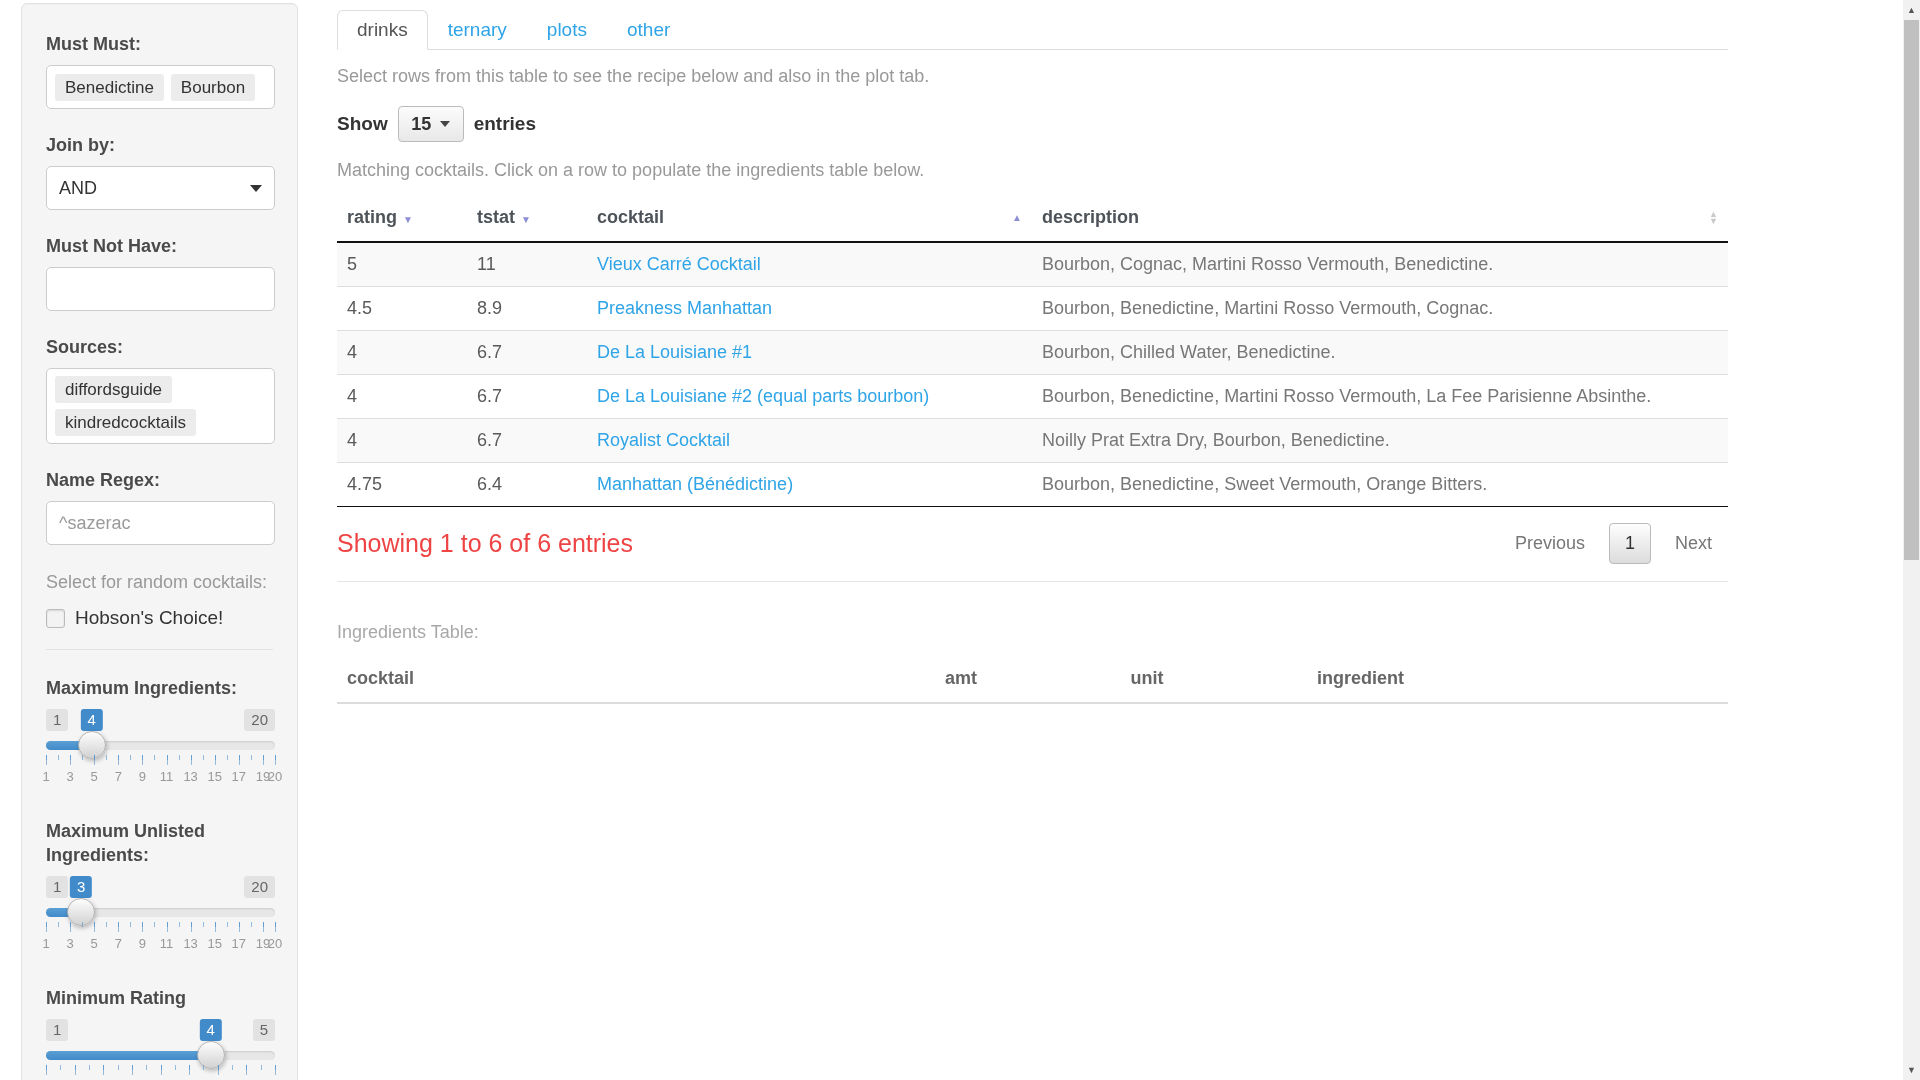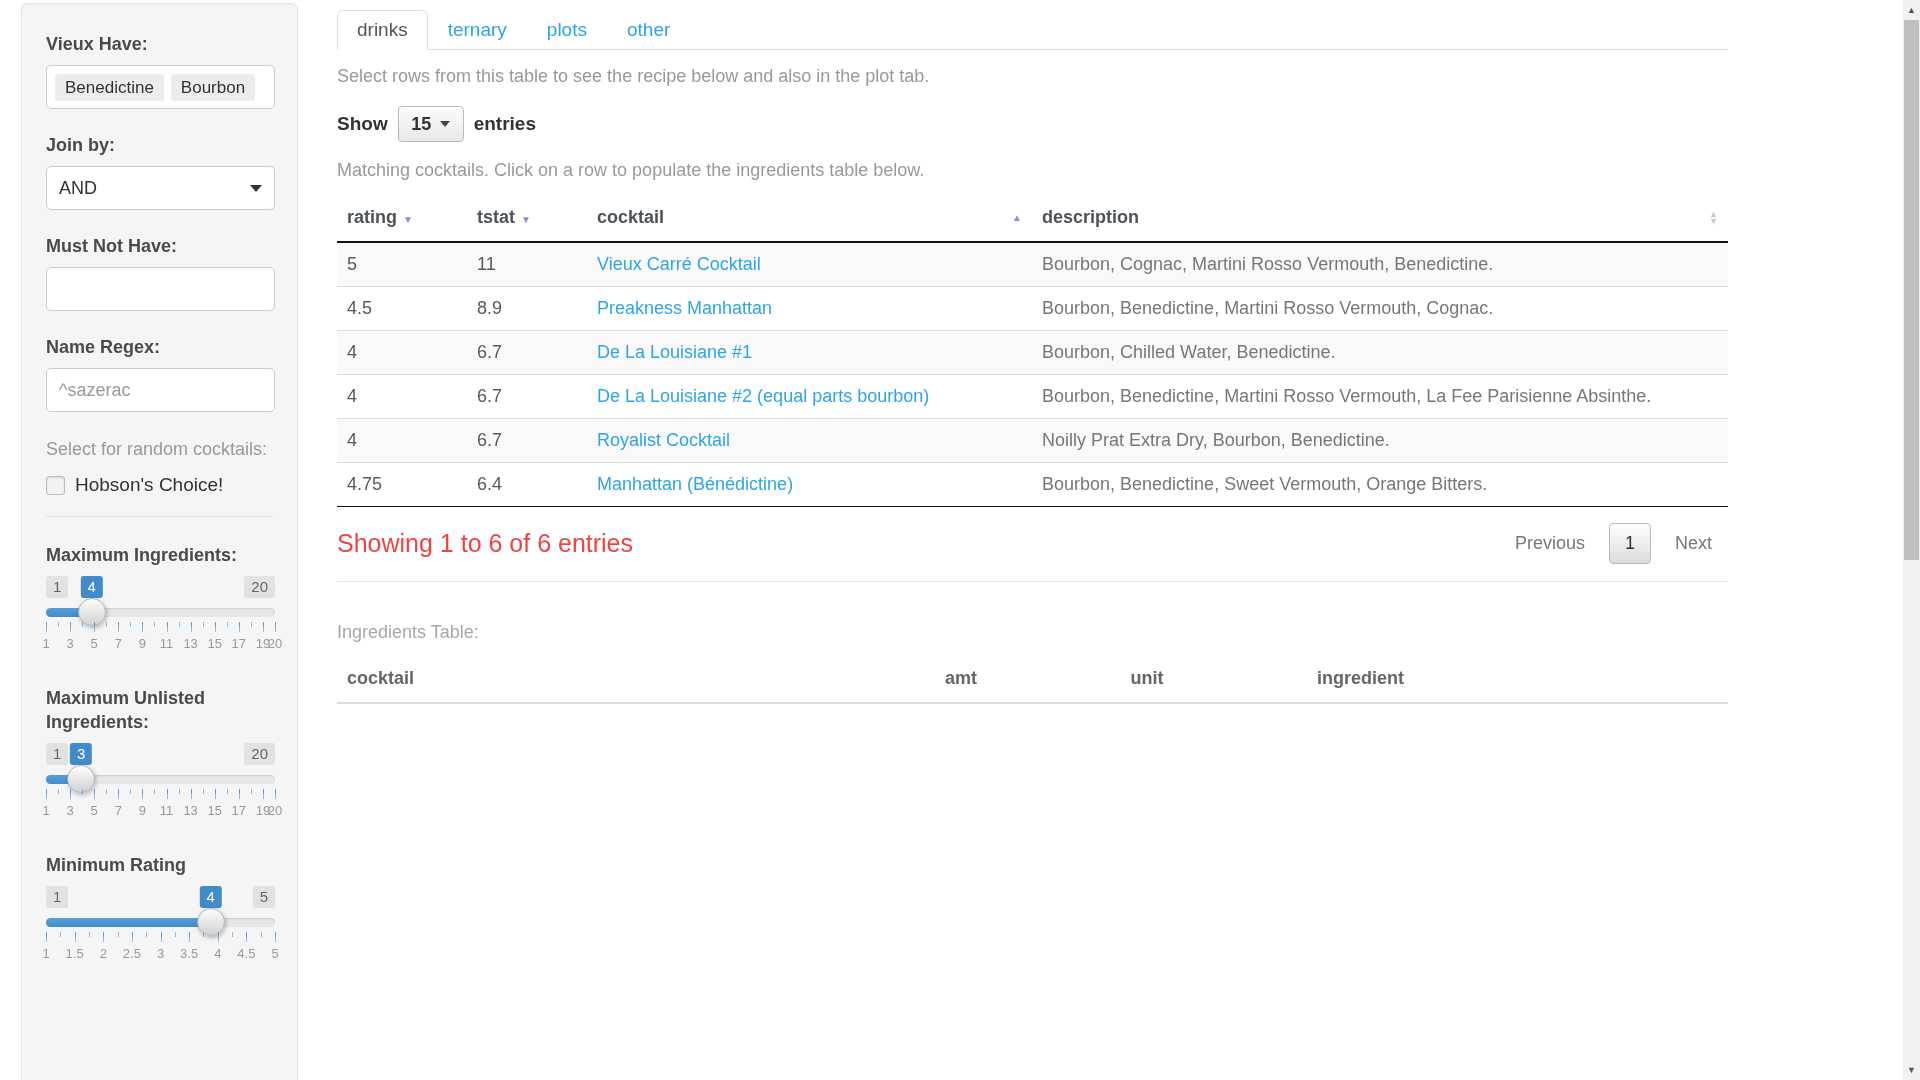--- a/index.html
+++ b/index.html
@@ -123,40 +123,47 @@
   .sb-arrow.up{top:2px;}
   .sb-arrow.down{bottom:2px;}
   .sb-thumb{position:absolute;left:1px;top:20px;width:15px;height:540px;background:#c0c0c0;}
 </style>
 </head>
 <body>
 
 <div class="sidebar">
 
   <div class="grp">
-    <div class="lbl">Vieux Have:</div>
+    <div class="lbl">Must Must:</div>
     <div class="box" id="must-have-box">
         <span class="chip-item">Benedictine</span>
         <span class="chip-item">Bourbon</span>
       </div>
   </div>
 
   <div class="grp">
     <div class="lbl">Join by:</div>
     <div class="box selectbox">
       <span class="selval">AND</span>
       <span class="caret-down"></span>
     </div>
   </div>
 
   <div class="grp">
     <div class="lbl">Must Not Have:</div>
     <input class="sb-input" value="" style="">
   </div>
 
+  <div class="grp">
+    <div class="lbl">Sources:</div>
+    <div class="box stack" id="sources-box">
+        <span class="chip-item">diffordsguide</span>
+        <span class="chip-item">kindredcocktails</span>
+      </div>
+  </div>
 
   <div class="grp">
     <div class="lbl">Name Regex:</div>
     <input class="sb-input" placeholder="^sazerac" style="">
   </div>
 
   <div class="gray-note">Select for random cocktails:</div>
   <div class="chk-row">
     <span class="chk" id="hobson-chk"></span>
     <span class="chk-lbl">Hobson's Choice!</span>

